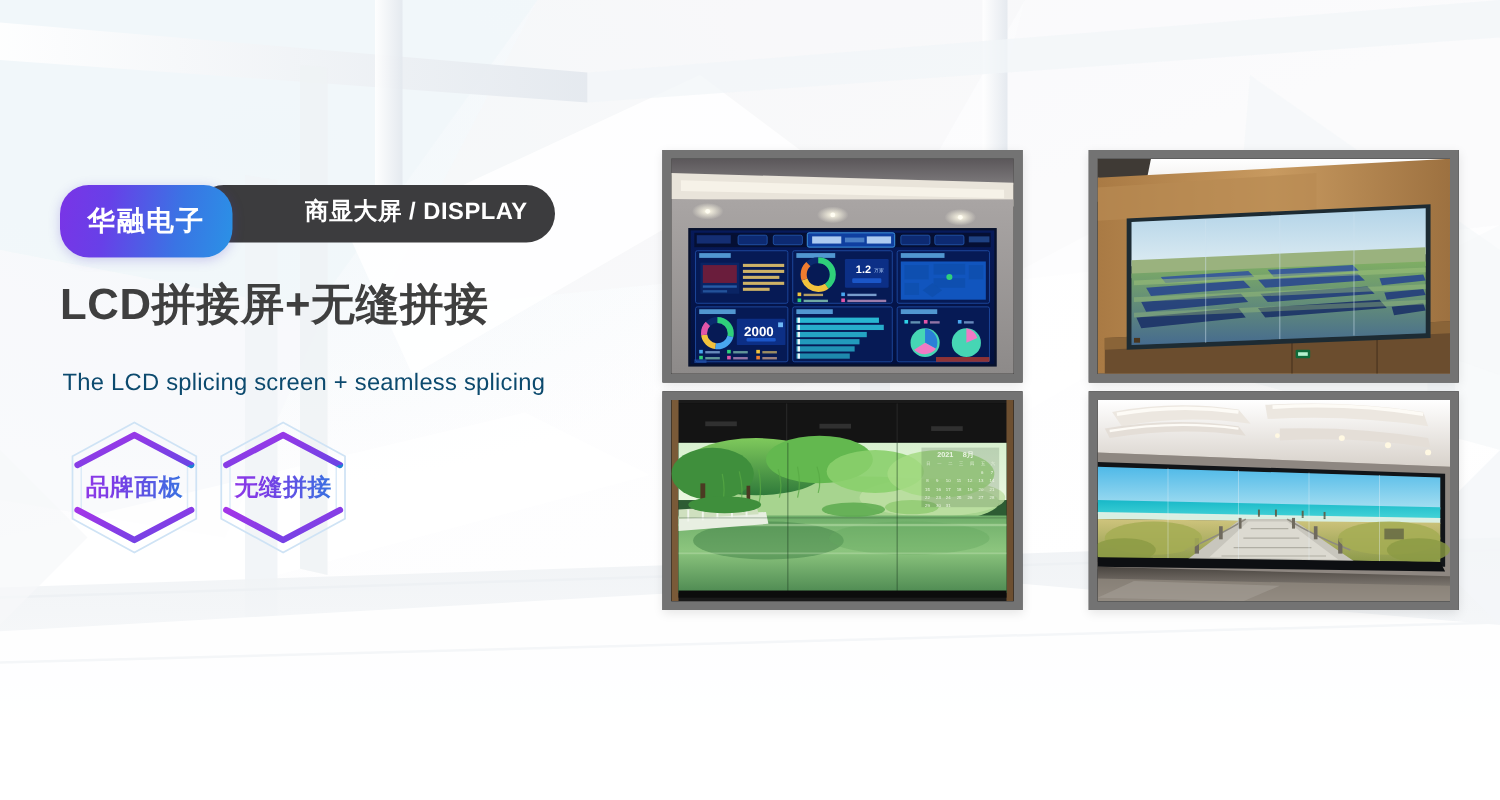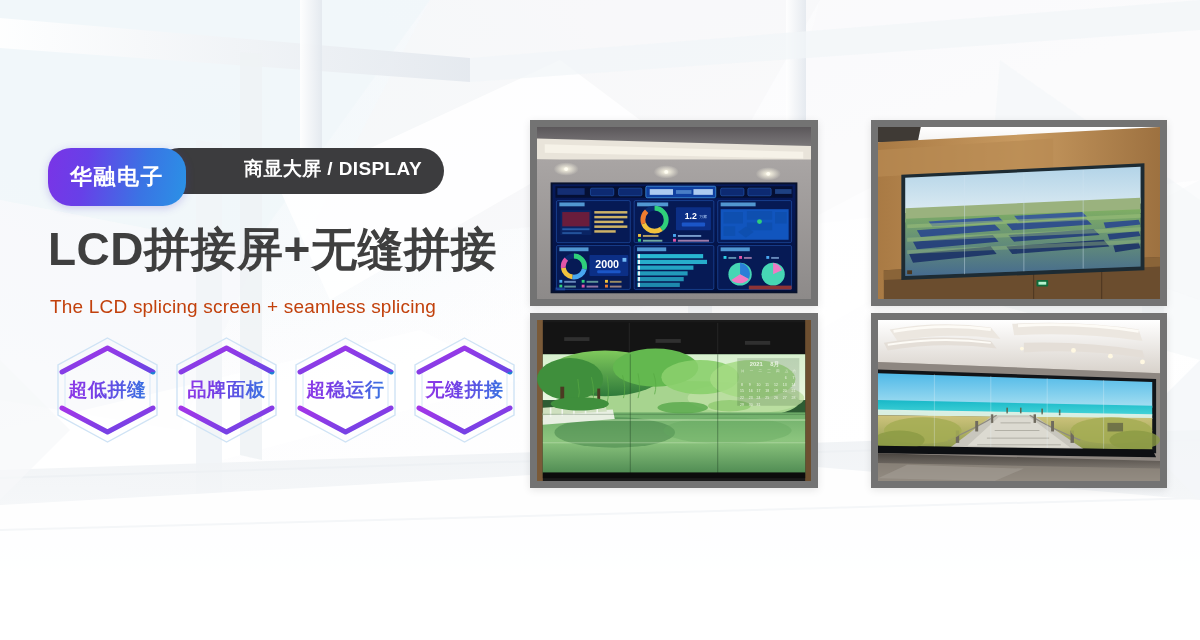--- a/index.html
+++ b/index.html
@@ -30,23 +30,23 @@
   }
   .pill-dark-txt{color:#ffffff;font-size:19px;font-weight:700;letter-spacing:.4px;white-space:nowrap;}
   .pill-brand{
     position:absolute;left:0;top:0;height:46px;border-radius:23px;
     background:linear-gradient(100deg,#7a34e6 0%,#6740e8 28%,#3a74e4 68%,#2a92e6 100%);
     display:flex;align-items:center;justify-content:center;padding:6px 22px;
     box-shadow:0 2px 9px rgba(80,60,200,.25);
   }
   .pill-brand-txt{color:#fff;font-size:22px;font-weight:700;letter-spacing:1.5px;white-space:nowrap;}
 
-  .title{position:absolute;left:0;top:226px;font-size:46px;line-height:1;
+  .title{position:absolute;left:0;top:226px;font-size:35px;line-height:1;
     font-weight:700;color:#3f3f3f;letter-spacing:.5px;white-space:nowrap;}
-  .subtitle{position:absolute;left:2px;top:296px;font-size:19px;color:#c2410c;
+  .subtitle{position:absolute;left:2px;top:296px;font-size:19px;color:#0c4a6e;
     letter-spacing:.2px;white-space:nowrap;}
 
   
   .hexrow{position:absolute;left:0px;top:332px;display:flex;gap:0px;}
   .hex{position:relative;width:119px;height:116px;}
   .hex svg{position:absolute;left:0;top:0;}
   .hex-label{
     position:absolute;left:0;top:0;width:119px;height:116px;
     display:flex;align-items:center;justify-content:center;
     font-size:19px;font-weight:700;letter-spacing:.5px;white-space:nowrap;
@@ -131,70 +131,38 @@
       <div class="pill-brand">
         <span class="pill-brand-txt">华融电子</span>
       </div>
     </div>
 
     <div class="title">LCD拼接屏+无缝拼接</div>
     <div class="subtitle">The LCD splicing screen + seamless splicing</div>
 
     <div class="hexrow">
 
-      <div class="hex">
-        <svg width="119" height="116" viewBox="0 0 119 116">
-          <defs>
-            <linearGradient id="hg1" x1="0" y1="0" x2="1" y2="1">
-              <stop offset="0" stop-color="#a435e8"></stop>
-                <stop offset="55" stop-color="#6a45e4"></stop>
-              <stop offset="1" stop-color="#1f7fd4"></stop>
-            </linearGradient>
-          </defs>
-          <polygon points="59.5,6 109,33 109,83 59.5,110 10,83 10,33" fill="none" stroke="#cfe3f5" stroke-width="1.4"></polygon>
-          <polygon points="59.5,14 102,38 102,78 59.5,102 17,78 17,38" fill="none" stroke="#dcebf8" stroke-width="1.2"></polygon>
-          <polyline points="14,40 59.5,16 105,40" fill="none" stroke="url(#hg1)" stroke-width="5" stroke-linecap="round" stroke-linejoin="round"></polyline>
-          <polyline points="14,76 59.5,100 105,76" fill="none" stroke="url(#hg1)" stroke-width="5" stroke-linecap="round" stroke-linejoin="round"></polyline>
-        </svg>
-        <div class="hex-label">超低拼缝</div>
-      </div>
 
       <div class="hex">
         <svg width="119" height="116" viewBox="0 0 119 116">
           <defs>
             <linearGradient id="hg2" x1="0" y1="0" x2="1" y2="1">
               <stop offset="0" stop-color="#a435e8"></stop>
                 <stop offset="55" stop-color="#6a45e4"></stop>
               <stop offset="1" stop-color="#1f7fd4"></stop>
             </linearGradient>
           </defs>
           <polygon points="59.5,6 109,33 109,83 59.5,110 10,83 10,33" fill="none" stroke="#cfe3f5" stroke-width="1.4"></polygon>
           <polygon points="59.5,14 102,38 102,78 59.5,102 17,78 17,38" fill="none" stroke="#dcebf8" stroke-width="1.2"></polygon>
           <polyline points="14,40 59.5,16 105,40" fill="none" stroke="url(#hg2)" stroke-width="5" stroke-linecap="round" stroke-linejoin="round"></polyline>
           <polyline points="14,76 59.5,100 105,76" fill="none" stroke="url(#hg2)" stroke-width="5" stroke-linecap="round" stroke-linejoin="round"></polyline>
         </svg>
         <div class="hex-label">品牌面板</div>
       </div>
 
-      <div class="hex">
-        <svg width="119" height="116" viewBox="0 0 119 116">
-          <defs>
-            <linearGradient id="hg3" x1="0" y1="0" x2="1" y2="1">
-              <stop offset="0" stop-color="#a435e8"></stop>
-                <stop offset="55" stop-color="#6a45e4"></stop>
-              <stop offset="1" stop-color="#1f7fd4"></stop>
-            </linearGradient>
-          </defs>
-          <polygon points="59.5,6 109,33 109,83 59.5,110 10,83 10,33" fill="none" stroke="#cfe3f5" stroke-width="1.4"></polygon>
-          <polygon points="59.5,14 102,38 102,78 59.5,102 17,78 17,38" fill="none" stroke="#dcebf8" stroke-width="1.2"></polygon>
-          <polyline points="14,40 59.5,16 105,40" fill="none" stroke="url(#hg3)" stroke-width="5" stroke-linecap="round" stroke-linejoin="round"></polyline>
-          <polyline points="14,76 59.5,100 105,76" fill="none" stroke="url(#hg3)" stroke-width="5" stroke-linecap="round" stroke-linejoin="round"></polyline>
-        </svg>
-        <div class="hex-label">超稳运行</div>
-      </div>
 
       <div class="hex">
         <svg width="119" height="116" viewBox="0 0 119 116">
           <defs>
             <linearGradient id="hg4" x1="0" y1="0" x2="1" y2="1">
               <stop offset="0" stop-color="#a435e8"></stop>
                 <stop offset="55" stop-color="#6a45e4"></stop>
               <stop offset="1" stop-color="#1f7fd4"></stop>
             </linearGradient>
           </defs>

